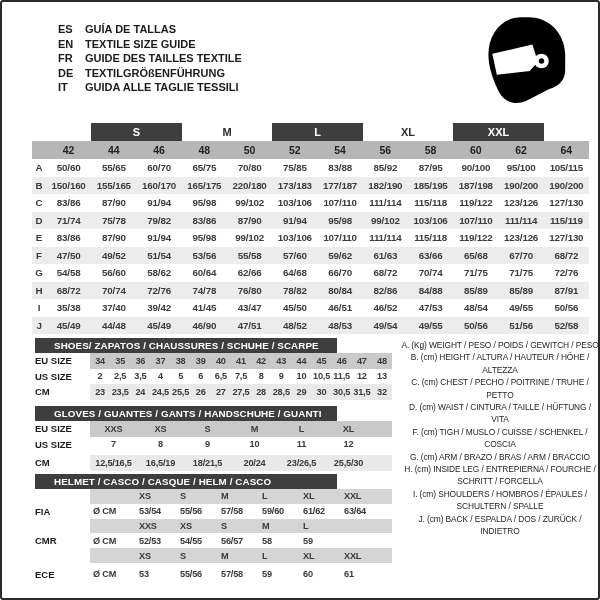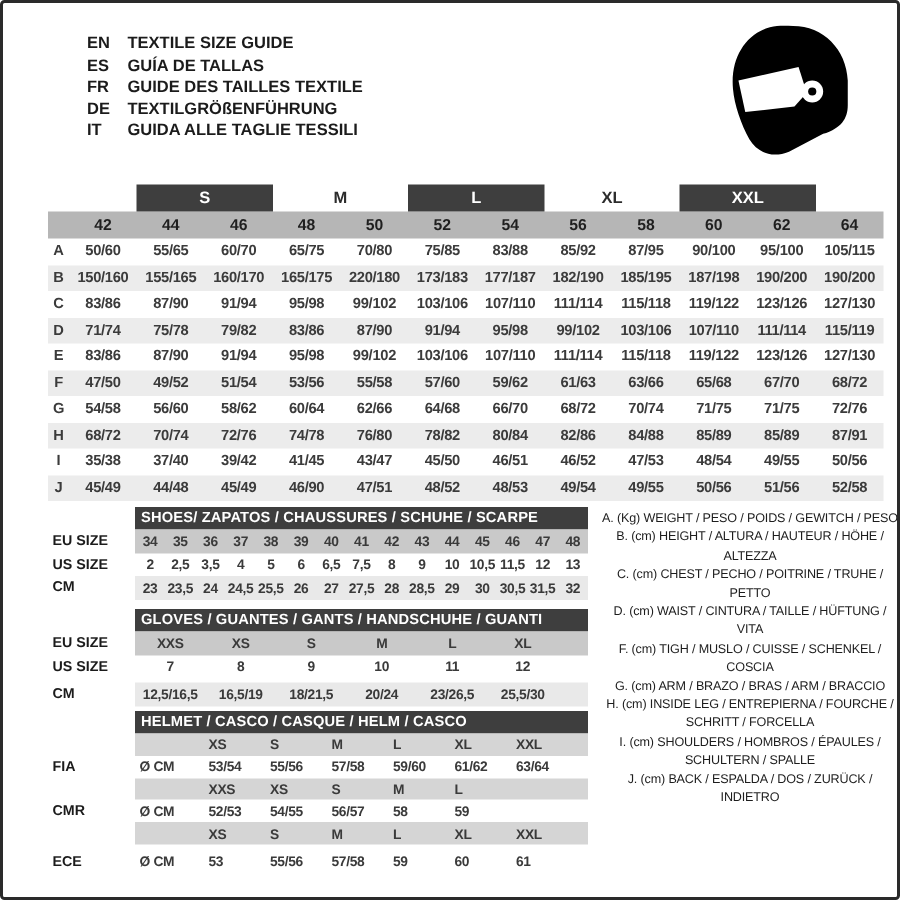--- a/index.html
+++ b/index.html
@@ -20,23 +20,23 @@
   .group-row { height:18px; font-size:11px; color:#2c2c2c; }
   .gcell { height:100%; display:flex; align-items:center; justify-content:center; }
   .gcell.dark { background:var(--header-bar,#3e3e3e); color:#fff; }
   .num-row { height:18px; background:var(--main-size-strip,#b6b6b6); font-size:10.5px; color:#1f1f1f; }
   .data-row { height:17.5px; font-size:9.8px; letter-spacing:-0.2px; }
   .data-row.stripe { background:var(--row-stripe,#ececec); }
 
   
   .sub { position:absolute; left:33px; width:357px; }
   .sub-shoes { top:336px; } .sub-gloves { top:404px; } .sub-helmet { top:472px; }
-  .sub-bar { margin-left:55px; width:302px; height:15px; background:var(--header-bar,#3e3e3e);
+  .sub-bar { width:302px; height:15px; background:var(--header-bar,#3e3e3e);
              color:#fff; font-size:9.8px; font-weight:bold; display:flex; align-items:center;
-             padding-left:4px; letter-spacing:.1px; white-space:nowrap; }
+             padding-left:19px; letter-spacing:.1px; white-space:nowrap; }
   .subrow { display:grid; grid-template-columns:55px 302px; height:15.5px; }
   .sub-helmet .subrow { height:14.8px; }
   .sublbl { font-size:9.5px; font-weight:bold; color:#1b1b1b; align-self:center; }
   .vals { display:grid; align-items:center; height:100%; font-weight:bold; color:#3a3a3a;
           font-size:9.2px; letter-spacing:-0.2px; }
   .vals .vcell { text-align:center; }
   .shoes-vals  { grid-template-columns:repeat(15,1fr); }
   .gloves-vals { grid-template-columns:repeat(6,47px); }
   .helm-vals   { grid-template-columns:46px repeat(6,41px); }
   .helm-vals .vcell { text-align:left; padding-left:3px; }
@@ -50,26 +50,26 @@
   .legend { position:absolute; left:398px; top:337px; width:200px; }
   .legend-item { font-size:8.4px; font-weight:normal; color:#1d1d1d; line-height:12.4px; letter-spacing:-0.1px;text-align:center; }
 </style>
 </head>
 <body>
 
 <div class="page" data-name="textile-size-guide-page">
 
   <div class="langs" data-name="language-title-list">
       <div class="lang-row" data-name="language-row">
+        <span class="lang-code" data-name="language-code">ES</span>
+        <span class="lang-title" data-name="guide-title">GUÍA DE TALLAS</span>
+      </div>
+      <div class="lang-row" data-name="language-row">
         <span class="lang-code" data-name="language-code">EN</span>
         <span class="lang-title" data-name="guide-title">TEXTILE SIZE GUIDE</span>
-      </div>
-      <div class="lang-row" data-name="language-row">
-        <span class="lang-code" data-name="language-code">ES</span>
-        <span class="lang-title" data-name="guide-title">GUÍA DE TALLAS</span>
       </div>
       <div class="lang-row" data-name="language-row">
         <span class="lang-code" data-name="language-code">FR</span>
         <span class="lang-title" data-name="guide-title">GUIDE DES TAILLES TEXTILE</span>
       </div>
       <div class="lang-row" data-name="language-row">
         <span class="lang-code" data-name="language-code">DE</span>
         <span class="lang-title" data-name="guide-title">TEXTILGRÖßENFÜHRUNG</span>
       </div>
       <div class="lang-row" data-name="language-row">

